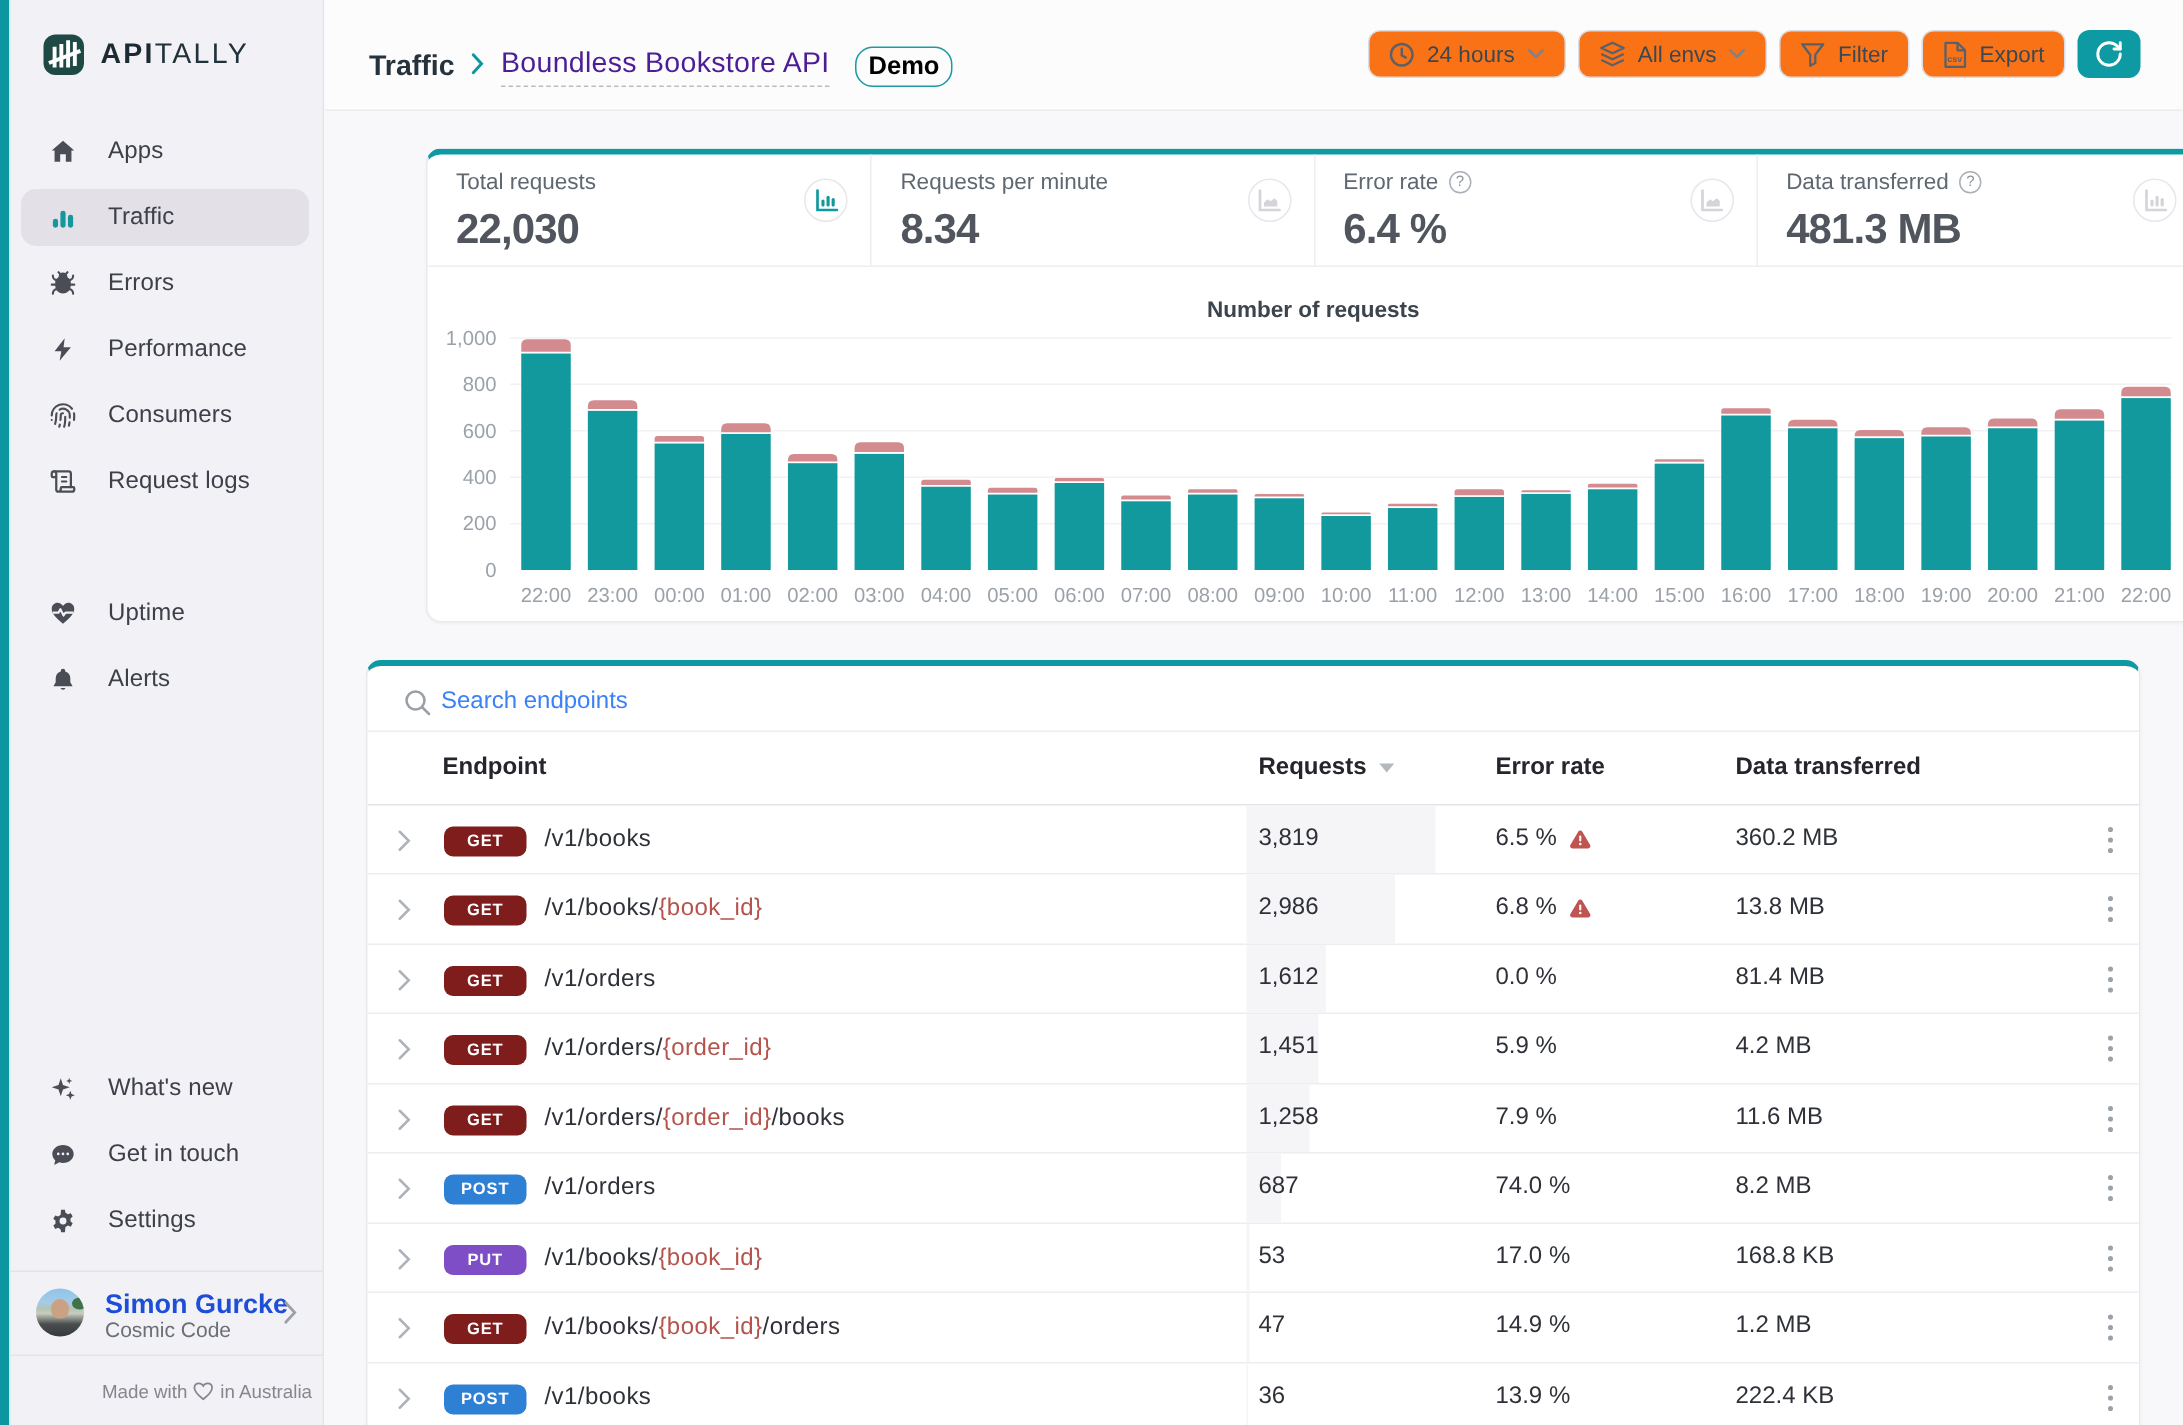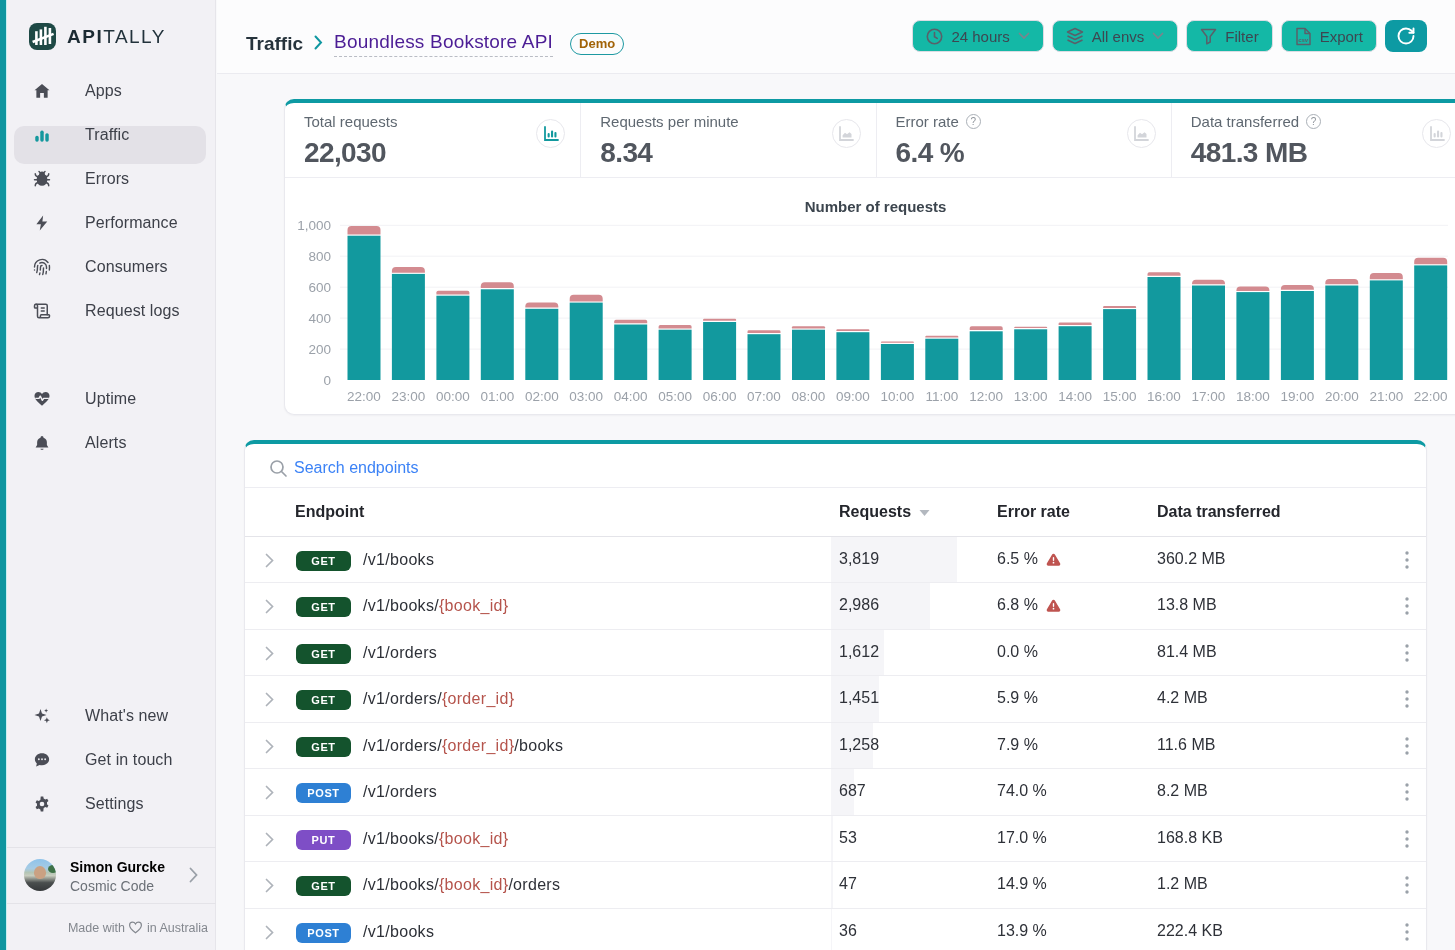--- a/index.html
+++ b/index.html
@@ -4,41 +4,41 @@
 <style>
 * { margin:0; padding:0; box-sizing:border-box; }
 html,body { width:1455px; height:950px; overflow:hidden; font-family:"Liberation Sans", sans-serif; background:#f8f8fa; }
 .sidebar { position:absolute; left:0; top:0; width:216px; height:950px; background:#f2f1f5; border-right:1px solid #e6e5ea; }
 .teal-strip { position:absolute; left:0; top:0; width:6px; height:950px; background:#0e96a0; }
 .teal-strip:after { content:""; position:absolute; left:6px; top:0; width:1px; height:950px; background:#c8f0f2; }
 .logo { position:absolute; left:29px; top:23px; display:flex; align-items:center; }
 .logo-mark { width:27px; height:27px; border-radius:8px; background:#1e4945; position:relative; }
 .logo-text { margin-left:11px; font-size:19px; letter-spacing:1.5px; color:#1c2b33; font-weight:bold; }
 .logo-text span { font-weight:normal; color:#22323b; }
-.nav-item { position:absolute; left:14px; width:192px; height:38px; border-radius:10px; display:flex; align-items:flex-start;gap:13px; }
+.nav-item { position:absolute; left:14px; width:192px; height:38px; border-radius:10px; display:flex; align-items:center; }
 .nav-item.active { background:#e3e1e7; }
 .nav-item .nico { width:18px; height:18px; margin-left:19px; flex:none; }
 .nav-item .nlabel { margin-left:21px; font-size:16px; color:#3d4049; letter-spacing:0.1px; }
 .side-divider { position:absolute; left:7px; width:209px; height:1px; background:#e4e3e8; }
 .avatar { position:absolute; left:24px; top:859px; width:32px; height:32px; border-radius:50%; overflow:hidden; background:linear-gradient(180deg,#8fc3ea 0%,#a6cbe4 30%,#b3c4b4 42%,#c8cdbf 52%,#4a4e4e 74%,#35383a 100%); }
 .avatar:before { content:""; position:absolute; left:10px; top:7px; width:12px; height:13px; border-radius:50% 50% 45% 45%; background:#caa183; }
 .avatar:after { content:""; position:absolute; right:-2px; top:6px; width:10px; height:8px; border-radius:50%; background:#3f7247; }
-.uname { position:absolute; left:70px; top:859px; font-size:14px; font-weight:bold; color:#000000;text-align:right; }
+.uname { position:absolute; left:70px; top:859px; font-size:18px; font-weight:bold; color:#1d4ed8;text-align:right; }
 .uorg { position:absolute; left:70px; top:878px; font-size:14px; color:#6b7077; }
 .uchev { position:absolute; left:189px; top:867px; }
 .made { position:absolute; left:0; top:921px; width:216px; text-align:center; font-size:12.5px; color:#83878e;margin-left:30px; }
 .main { position:absolute; left:217px; top:0; width:1238px; height:950px; }
 .topbar { position:absolute; left:0; top:0; width:1238px; height:74px; background:#fcfcfd; border-bottom:1px solid #ebebf0; }
 .crumb { position:absolute; left:29px; top:31px; display:flex; align-items:center; }
 .crumb .c1 { font-size:19px; font-weight:bold; color:#26333c; }
 .crumb .sep { margin:0 11px; }
 .crumb .c2 { font-size:19px; color:#4c1d95; border-bottom:1.5px dashed #b9bcc4; padding-bottom:3px; letter-spacing:0.2px; }
-.demo { margin-left:17px; font-size:13px; font-weight:bold; color:#a16207; border:1.5px solid #1d99a2; border-radius:12px; padding:2px 8px 3px; }
+.demo { margin-left:17px; font-size:17px; font-weight:bold; color:#000000; border:1.5px solid #1d99a2; border-radius:12px; padding:2px 8px 3px; }
 .tb-buttons { position:absolute; right:28px; top:20px; display:flex; gap:8px; }
-.btn { height:32px; background:#14b8a6; border:1px solid #dcdce3; border-radius:8px; display:flex; align-items:center; font-size:15px; color:#3d4751; padding:0 13px; }
+.btn { height:32px; background:#f97316; border:1px solid #dcdce3; border-radius:8px; display:flex; align-items:center; font-size:15px; color:#3d4751; padding:0 13px; }
 .btn .bico { margin-right:8px; }
 .btn .chev { margin-left:8px; }
 .btn-refresh { width:42px; height:32px; background:#0d9aa3; border:none; border-radius:8px; display:flex; align-items:center; justify-content:center; }
 .card { position:absolute; background:#fff; border:1px solid #e9e9ee; border-top:4px solid #0d9aa3; border-radius:10px; box-shadow:0 1px 2px rgba(20,20,40,0.04); }
 .card1 { left:27px; top:99px; width:1183px; height:316px;margin-left:40px; }
 .stats { display:flex; height:75px; border-bottom:1px solid #ededf2; }
 .stat { width:295.75px; position:relative; padding:10px 0 0 19px; }
 .stat + .stat { border-left:1px solid #ededf2; }
 .stat .slabel { font-size:15px; color:#5f6871; display:flex; align-items:center; }
 .stat .sval { font-size:28px; font-weight:bold; color:#51565e; margin-top:7px; letter-spacing:-0.6px; }
@@ -48,21 +48,21 @@
 .chart-svg { position:absolute; left:0; top:75px; }
 .card2 { left:27px; top:440px; width:1183px; height:562px; }
 .search-row { height:44px; border-bottom:1px solid #ededf2; position:relative; }
 .search-row .ph { position:absolute; left:49px; top:15px; font-size:16px; color:#3b82f6; }
 .thead { height:49px; border-bottom:1px solid #e4e4e9; position:relative; font-size:16px; font-weight:bold; color:#24262c; }
 .thead div { position:absolute; top:15px; }
 .trow { height:46.45px; border-bottom:1px solid #ededf1; position:relative; font-size:16px; color:#2e3138; }
 .hist { position:absolute; left:586px; top:0; height:100%; background:#f5f5f8; }
 .rchev { position:absolute; left:20px; top:16px; }
 .badge { position:absolute; left:51px; top:14px; width:55px; height:20px; border-radius:6px; color:#fff; font-size:11px; font-weight:bold; letter-spacing:0.6px; text-align:center; line-height:20px; }
-.b-get { background:#14532d; }
+.b-get { background:#7f1d1d; }
 .b-post { background:#2e80d4; }
 .b-put { background:#7e4ec6; }
 .rpath { position:absolute; left:118px; top:14px; letter-spacing:0.3px; }
 .rpath .prm { color:#b5544c; }
 .rnum { position:absolute; left:594px; top:13px; }
 .rerr { position:absolute; left:752px; top:13px; display:flex; align-items:center; }
 .rerr svg { margin-left:8px; }
 .rdata { position:absolute; left:912px; top:13px; }
 .kebab { position:absolute; left:1160px; top:14px; }
 </style>

